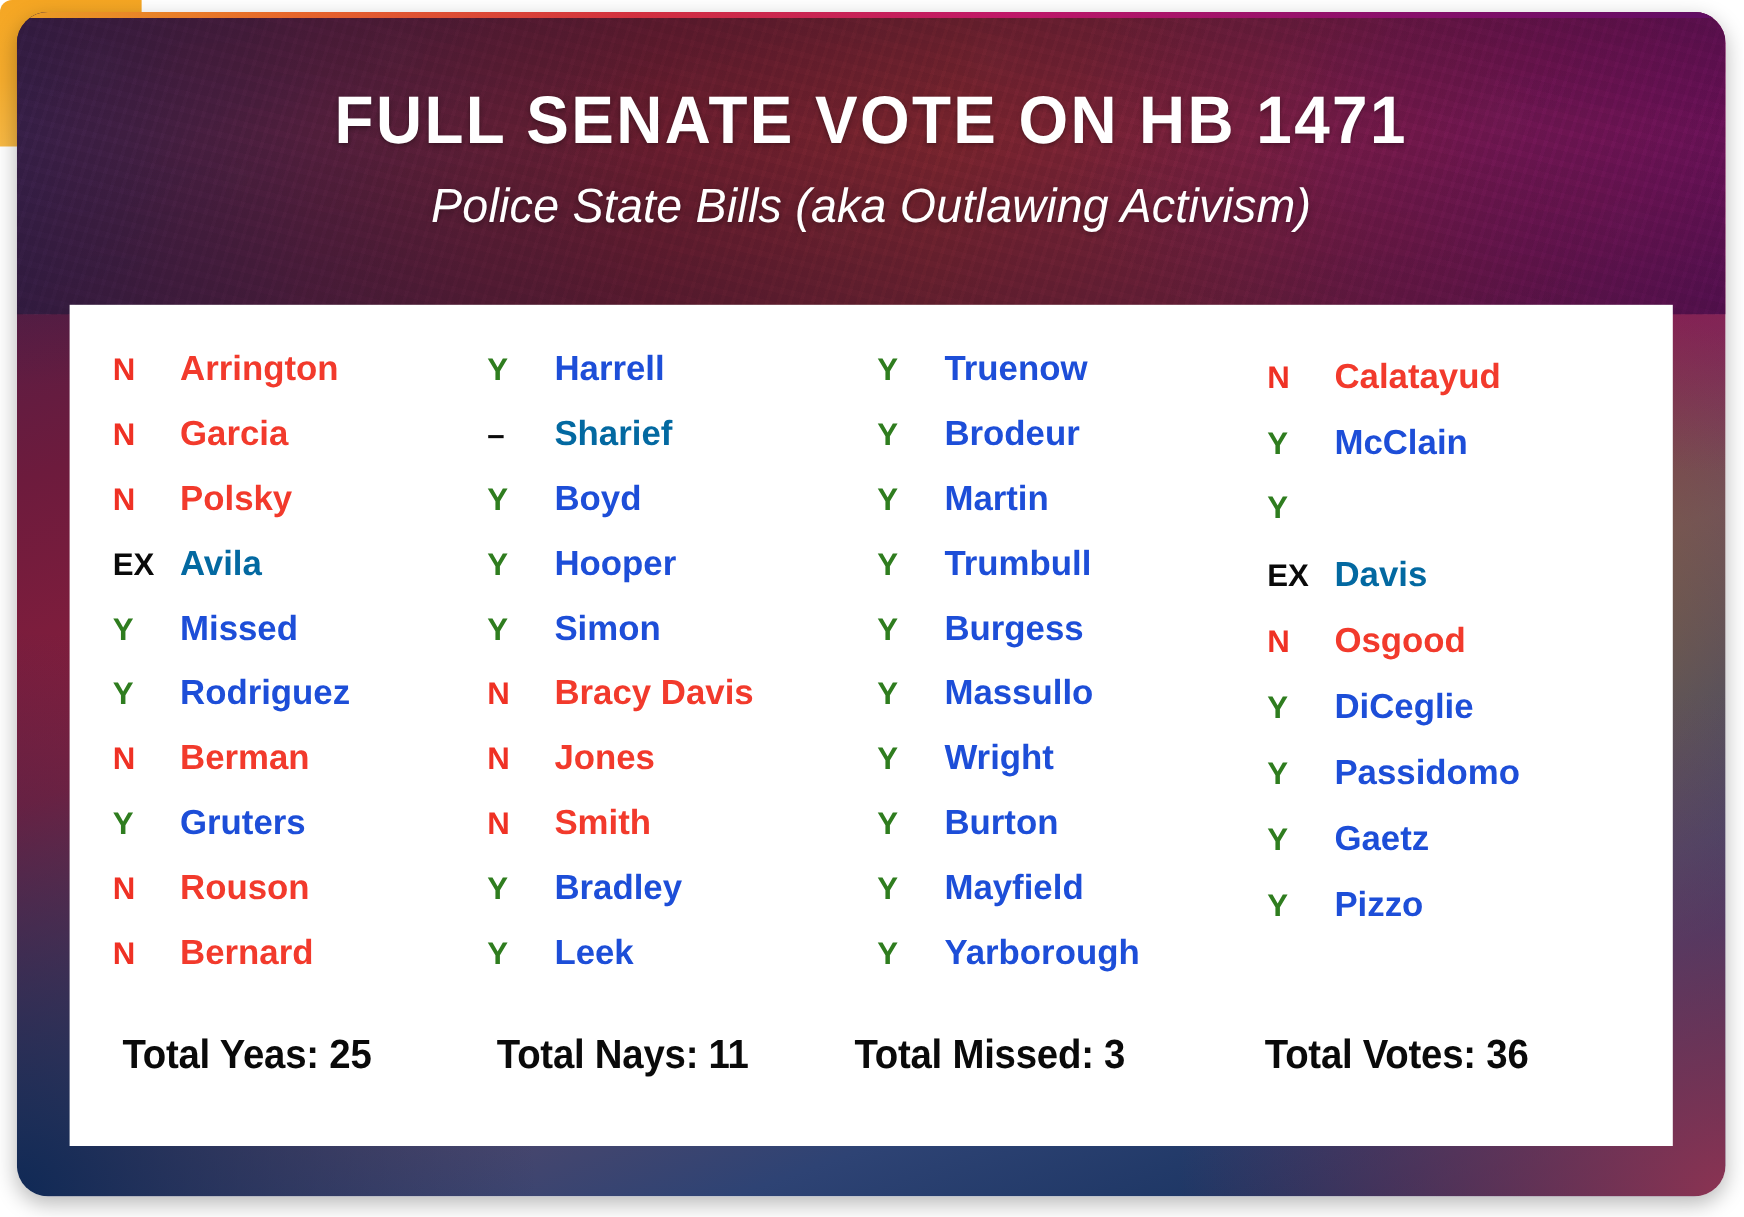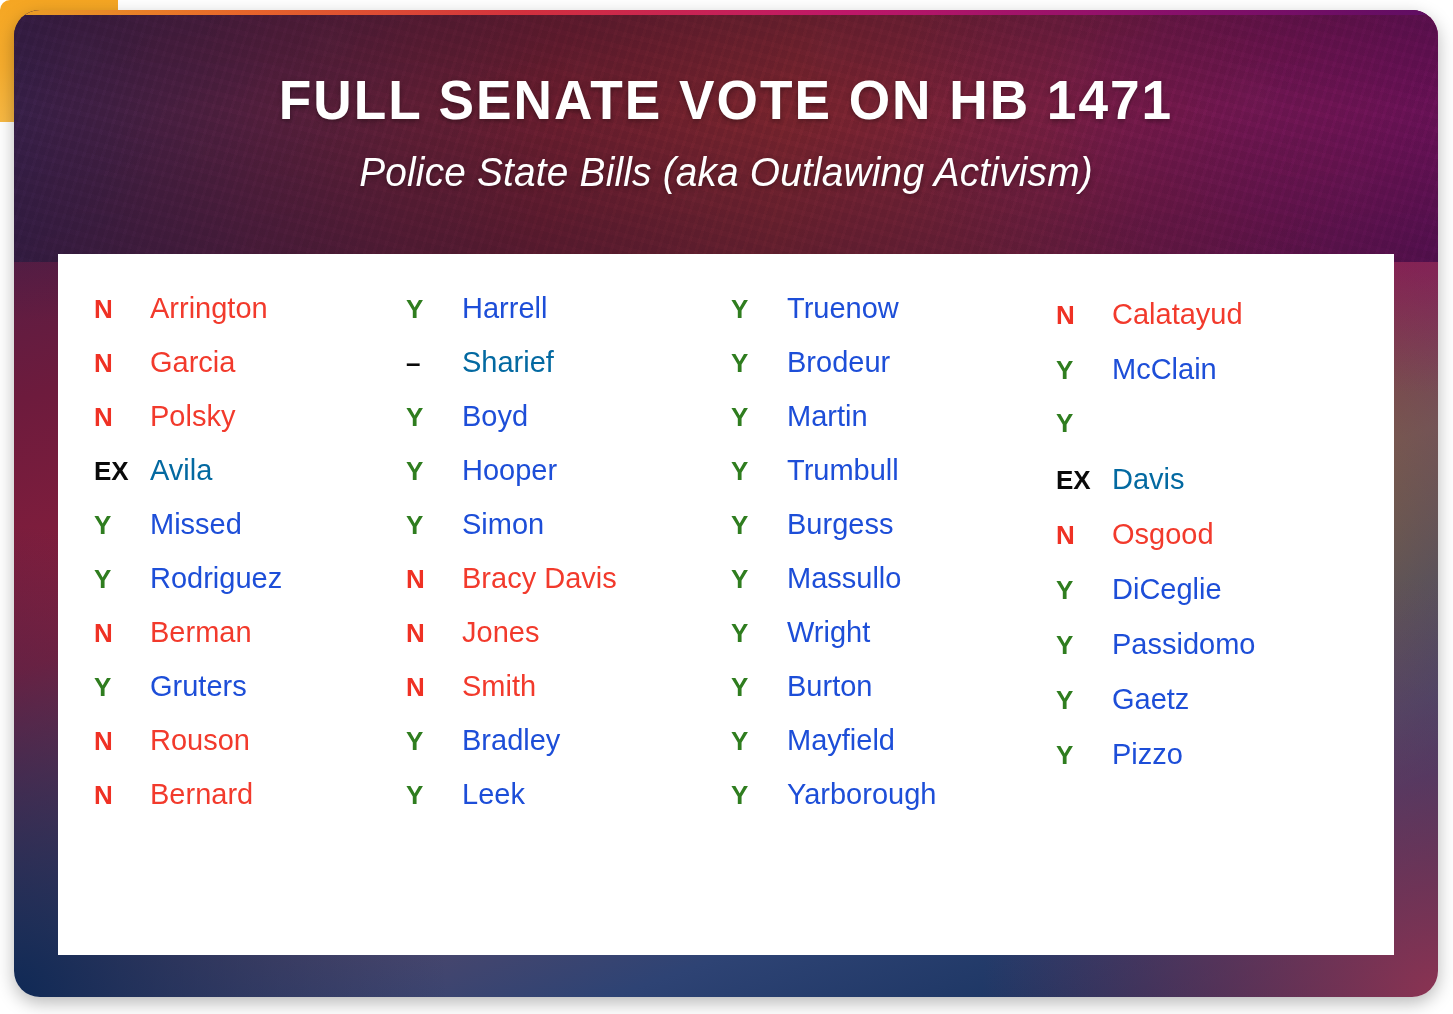--- a/index.html
+++ b/index.html
@@ -176,21 +176,21 @@
     flex: 0 0 auto;
     width: 56px;
     font-family: "Liberation Sans", sans-serif;
     font-weight: 700;
     font-size: 26px;
     line-height: 1;
     text-align: left;
   }
   .vote-name {
     font-family: "Liberation Sans", sans-serif;
-    font-weight: 400;
+    font-weight: 700;
     font-size: 29px;
     line-height: 1;
     white-space: nowrap;
   }
 
   .v-yea  { color: #2f7d1f; }
   .v-nay  { color: #ef3124; }
   .v-none { color: #0a0a0a; }
 
   .n-yea  { color: #1d4ed8; }
@@ -405,16 +405,22 @@
               <span class="vote-mark v-yea">Y</span>
               <span class="vote-name n-yea">Gaetz</span>
             </div>
             <div class="vote-row">
               <span class="vote-mark v-yea">Y</span>
               <span class="vote-name n-yea">Pizzo</span>
             </div>
           </div>
       </div>
 
+      <div class="totals">
+          <div class="total-item t1">Total Yeas: 25</div>
+          <div class="total-item t2">Total Nays: 11</div>
+          <div class="total-item t3">Total Missed: 3</div>
+          <div class="total-item t4">Total Votes: 36</div>
+        </div>
 
     </div>
   </div>
 </div>
 
 </body></html>

